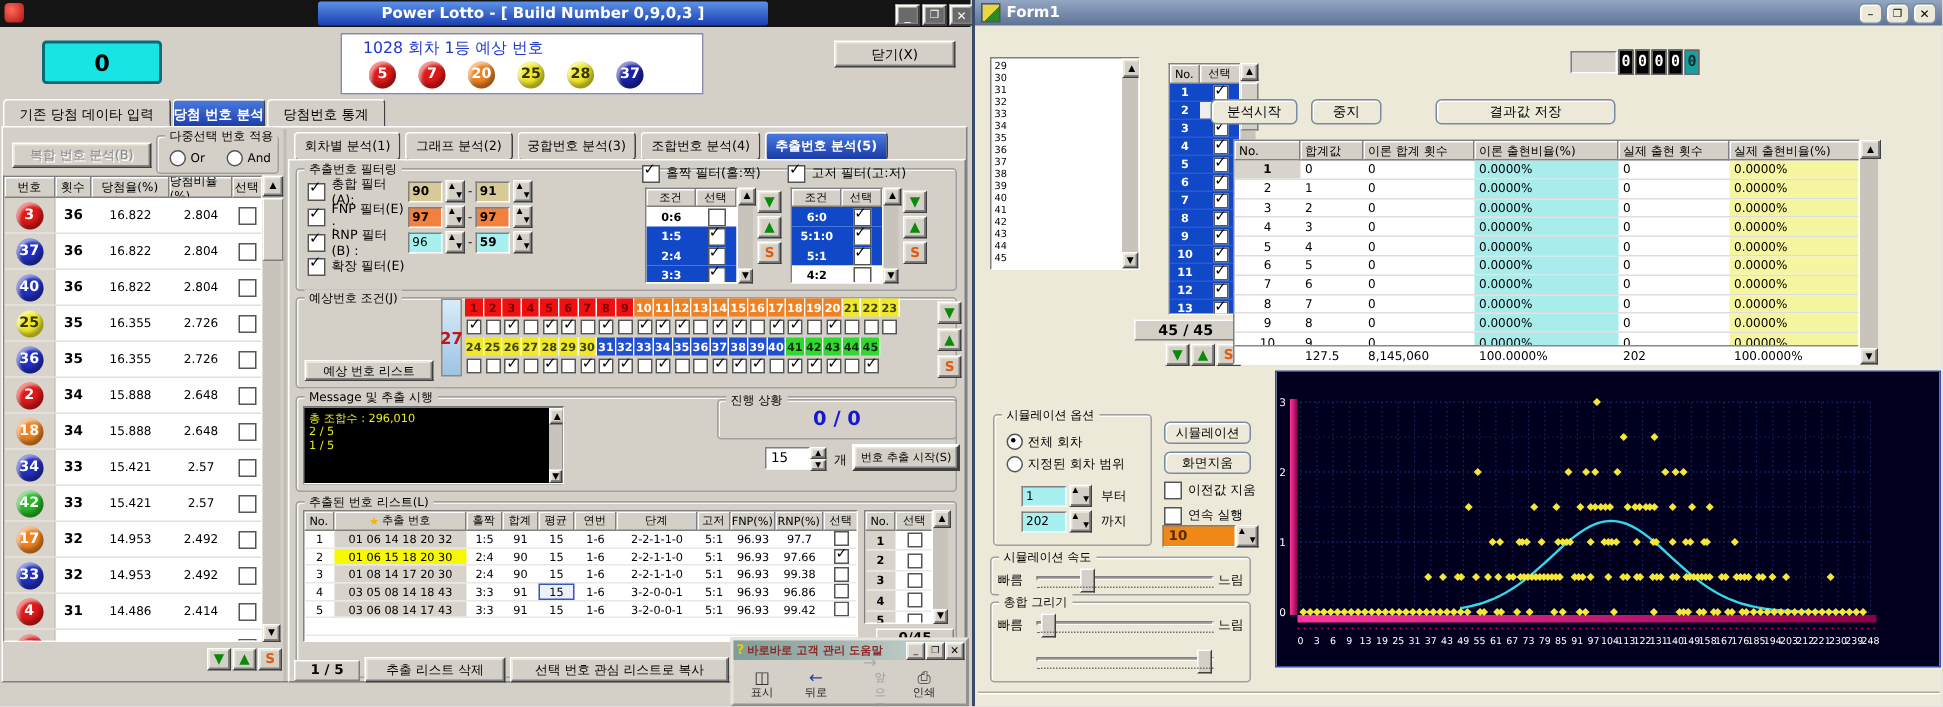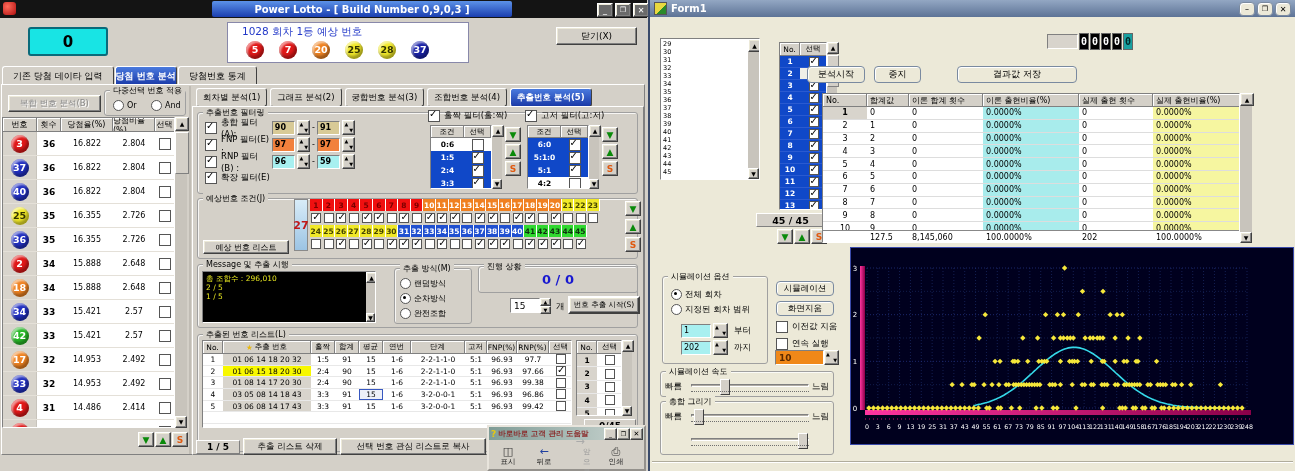--- a/index.html
+++ b/index.html
@@ -306,21 +306,21 @@
           <span style="font-size: 8.5px; width: 60px; margin-left: 2px;">FNP 필터(E) :</span>
           <span class="sunk" style="width: 24px; height: 12px; background: rgb(242, 129, 61); font-size: 8px; font-weight: bold; display: inline-flex; align-items: center; padding-left: 2px;">97</span>
           <span class="btn spin"></span>
           <span style="font-size: 8px;">-</span>
           <span class="sunk" style="width: 24px; height: 12px; background: rgb(242, 129, 61); font-size: 8px; font-weight: bold; display: inline-flex; align-items: center; padding-left: 2px;">97</span>
           <span class="btn spin"></span>
         </div>
         <div style="display: flex; align-items: center; height: 17px; gap: 2px;">
           <span class="chk on"></span>
           <span style="font-size: 8.5px; width: 60px; margin-left: 2px;">RNP 필터(B) :</span>
-          <span class="sunk" style="width: 24px; height: 12px; background: rgb(168, 240, 240); font-size: 8px; font-weight: bold; display: inline-flex; align-items: center; padding-left: 2px;">96</span>
+          <span class="sunk" style="width: 24px; height: 12px; background: rgb(168, 240, 240); font-size: 8px; font-weight: normal; display: inline-flex; align-items: center; padding-left: 2px;">96</span>
           <span class="btn spin"></span>
           <span style="font-size: 8px;">-</span>
           <span class="sunk" style="width: 24px; height: 12px; background: rgb(168, 240, 240); font-size: 8px; font-weight: bold; display: inline-flex; align-items: center; padding-left: 2px;">59</span>
           <span class="btn spin"></span>
         </div>
       </div>
     <div class="a" style="left:205px;top:172px;display:flex;align-items:center;gap:4px;">
       <span class="chk on"></span>
       <span style="font-size:8.5px;">확장 필터(E)</span>
     </div>
@@ -622,37 +622,20 @@
 
     <div class="grp gl a" style="left:197px;top:264px;width:441px;height:64px;background:#d4d0c8;">
       <span class="lbl gl">Message 및 추출 시행</span>
     </div>
     <div class="a sunk" style="left:202px;top:271px;width:174px;height:52px;background:#000;overflow:hidden;">
       <div id="consoleLines" style="padding:2px 3px;color:#e8e820;font-size:7.5px;line-height:9px;white-space:pre;"><div>총 조합수 : 296,010</div><div>2 / 5</div><div>1 / 5</div></div>
       <div class="a sb" style="right:0;top:0;width:9px;height:50px;">
         <div class="btn sbbtn" style="width:9px;height:9px;">▲</div>
         <div class="btn sbbtn a" style="left:0;bottom:0;width:9px;height:9px;">▼</div>
       </div>
-    </div>
-    <div class="grp gl a" style="left:394px;top:268px;width:78px;height:56px;background:#d4d0c8;">
-      <span class="lbl gl">추출 방식(M)</span>
-      <div id="methodOpts" style="padding:7px 0 0 5px;">
-          <div style="display: flex; align-items: center; gap: 3px; height: 15px;">
-            <span class="rad"></span>
-            <span style="font-size: 8px; white-space: nowrap;">랜덤방식</span>
-          </div>
-          <div style="display: flex; align-items: center; gap: 3px; height: 15px;">
-            <span class="rad on"></span>
-            <span style="font-size: 8px; white-space: nowrap;">순차방식</span>
-          </div>
-          <div style="display: flex; align-items: center; gap: 3px; height: 15px;">
-            <span class="rad"></span>
-            <span style="font-size: 8px; white-space: nowrap;">완전조합</span>
-          </div>
-        </div>
     </div>
     <div class="grp gl a" style="left:478px;top:266px;width:160px;height:27px;background:#d4d0c8;">
       <span class="lbl gl">진행 상황</span>
       <div style="height:100%;display:flex;align-items:center;justify-content:center;color:#1818d0;font-weight:bold;font-size:13px;">
         <span>0 / 0</span>
       </div>
     </div>
     <div class="a sunk" style="left:510px;top:298px;width:30px;height:15px;display:flex;align-items:center;justify-content:flex-start;padding-left:3px;font-size:9px;">
       <span>15</span>
     </div>

